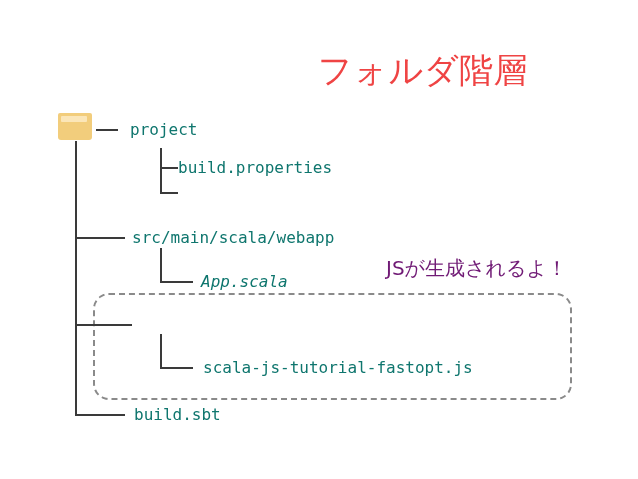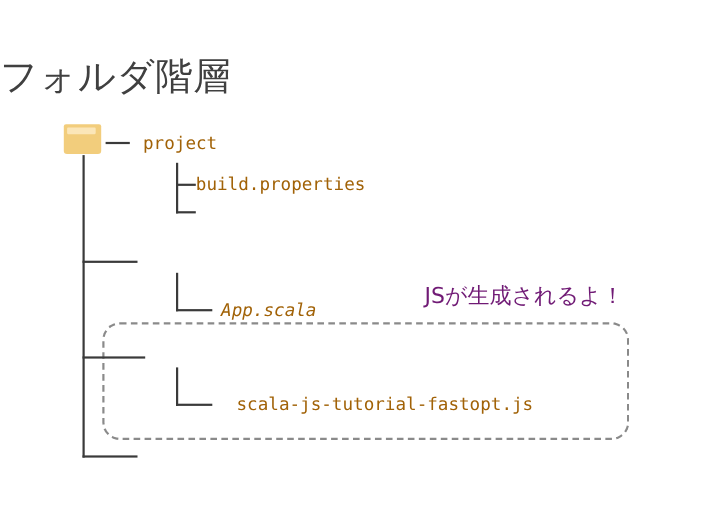--- a/index.html
+++ b/index.html
@@ -15,25 +15,25 @@
     overflow: hidden;
     font-family: "DejaVu Sans", sans-serif;
   }
 
   
   #title {
     position: absolute;
     left: 0;
     top: 50px;
     width: 528px;
-    text-align: left;
+    text-align: right;
     font-family: "DejaVu Sans", sans-serif;
     font-size: 34px;
     line-height: 40px;
-    color: #404040;
+    color: #ef4444;
     letter-spacing: 0.5px;
     white-space: nowrap;
   }
 
   
   #folder-icon {
     position: absolute;
     left: 58px;
     top: 113px;
     width: 34px;
@@ -65,21 +65,21 @@
   }
   .ln-v { width: 2px; }
   .ln-h { height: 2px; }
 
   
   .node {
     position: absolute;
     font-family: "DejaVu Sans Mono", monospace;
     font-size: 16px;
     line-height: 18px;
-    color: #a16207;
+    color: #0f766e;
     white-space: nowrap;
   }
 
   
   #highlight-box {
     position: absolute;
     left: 93px;
     top: 293px;
     width: 479px;
     height: 107px;
@@ -128,18 +128,20 @@
   <div id="highlight-box"></div>
 
   <div class="ln ln-h" style="left:75px; top:324px; width:57px;"></div>
   <div class="ln ln-v" style="left:160px; top:334px; height:35px;"></div>
   <div class="ln ln-h" style="left:160px; top:367px; width:33px;"></div>
 
   <div class="ln ln-h" style="left:75px; top:414px; width:50px;"></div>
 
   <div class="node" style="left:130px; top:121px;">project</div>
   <div class="node" style="left:178px; top:159px;">build.properties</div>
+  <div class="node" style="left:132px; top:229px;">src/main/scala/webapp</div>
   <div class="node" style="left:201px; top:273px;font-style:italic;">App.scala</div>
-  <div class="node" style="left:203px; top:359px;margin-left:12px;">scala-js-tutorial-fastopt.js</div>
+  <div class="node" style="left:203px; top:359px;">scala-js-tutorial-fastopt.js</div>
+  <div class="node" style="left:134px; top:406px;">build.sbt</div>
 
   <div id="annotation">JSが生成されるよ！</div>
 
 </div>
 
 </body></html>

